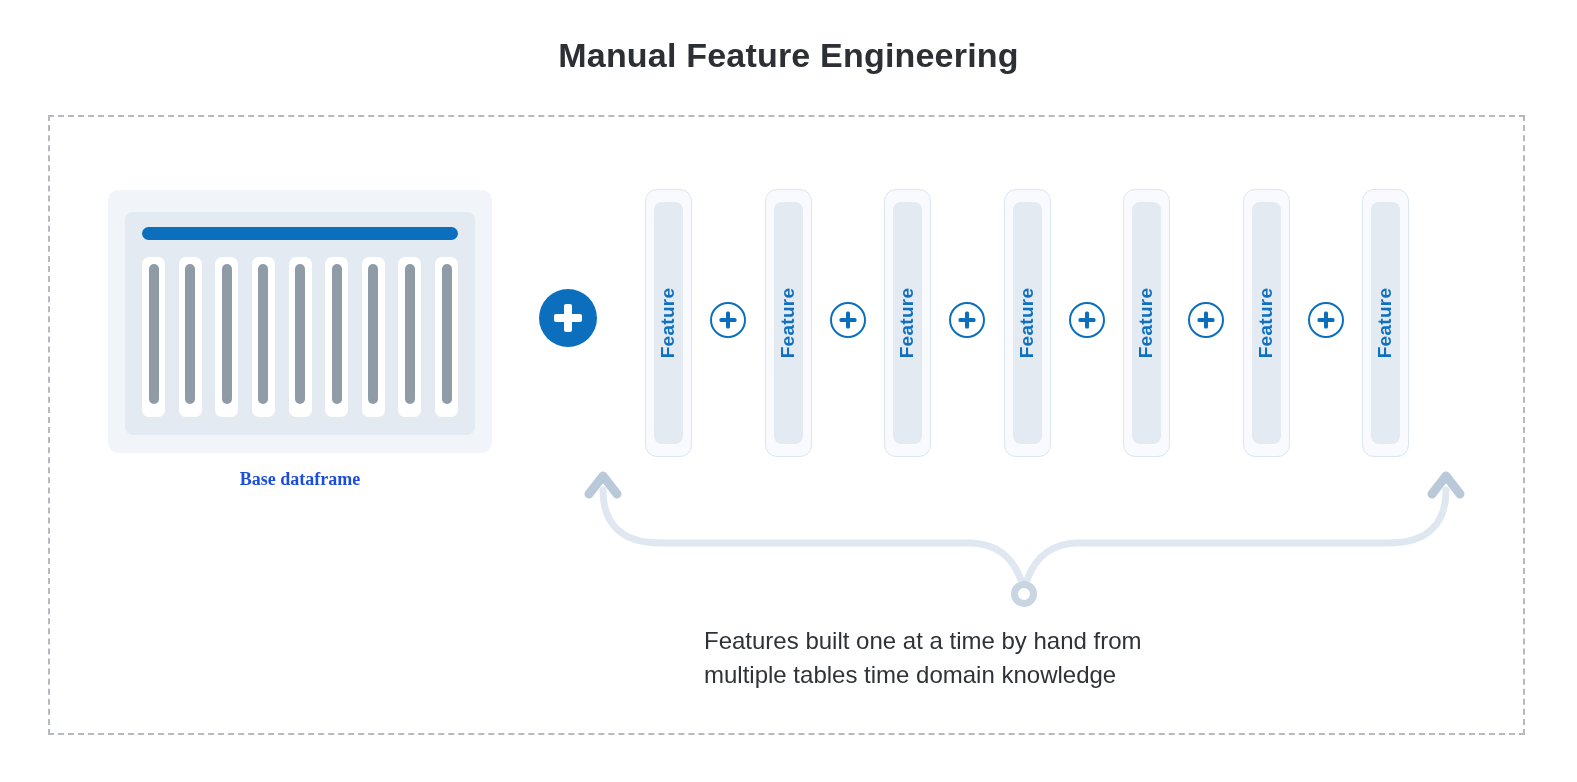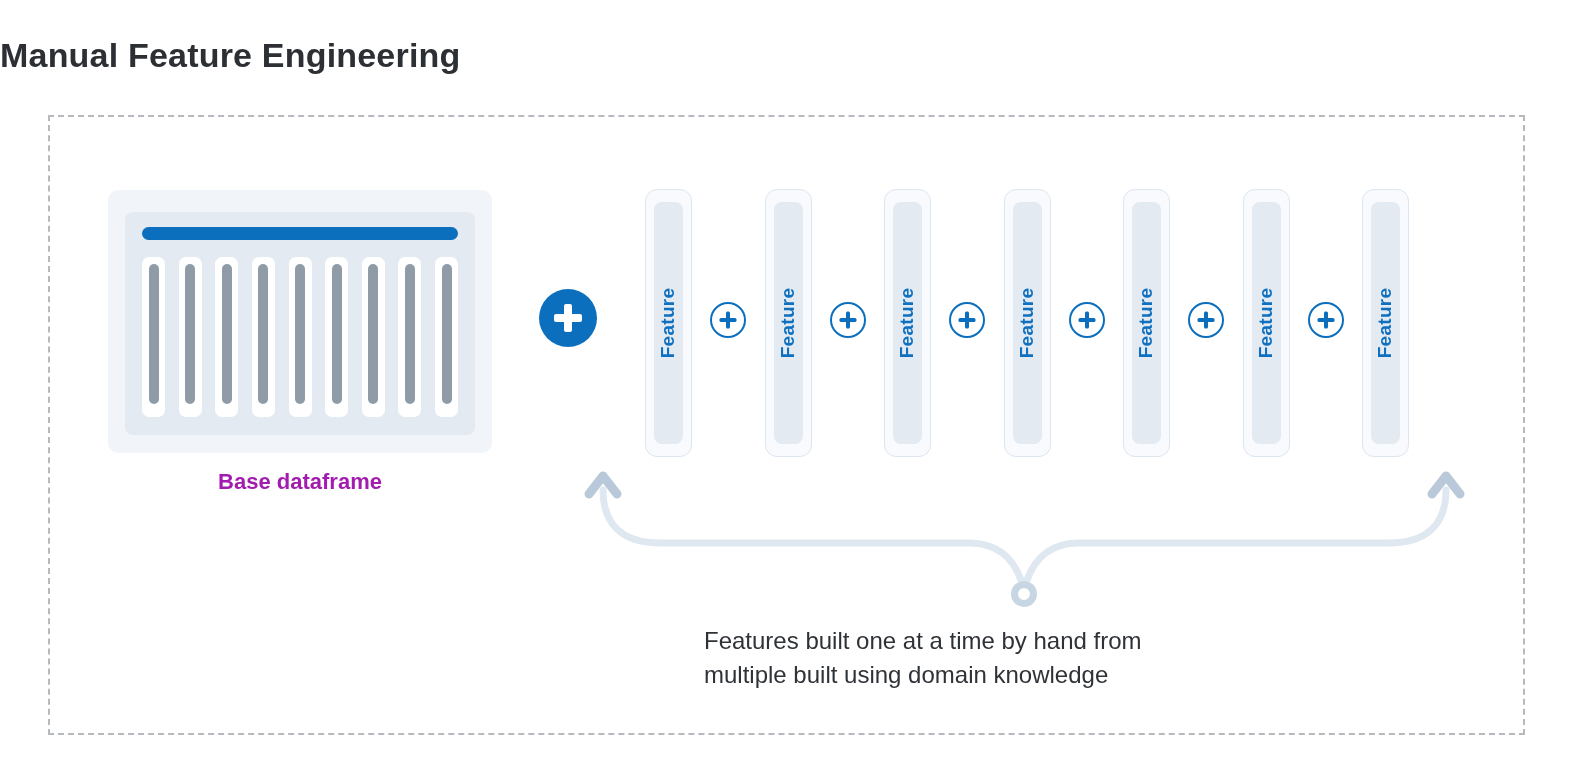--- a/index.html
+++ b/index.html
@@ -5,21 +5,21 @@
   html, body { margin:0; padding:0; background:#ffffff; }
   body {
     width:1577px; height:782px; position:relative; overflow:hidden;
     font-family:"Liberation Sans", sans-serif;
   }
   .canvas { position:absolute; left:0; top:0; width:1577px; height:782px; }
 
   
   .title {
     position:absolute; left:0; top:36px; width:100%;
-    font-size:34px; font-weight:700; color:#2c2f33;
+    text-align:center; font-size:34px; font-weight:700; color:#2c2f33;
     letter-spacing:0.2px;
   }
 
   
   .frame {
     position:absolute; left:48px; top:115px; width:1473px; height:616px;
     border:2px dashed #b6b9bd;
   }
 
   
@@ -37,21 +37,21 @@
   .df-col {
     width:23px; height:160px; background:#ffffff; border-radius:7px;
     display:flex; justify-content:center;
   }
   .df-col-bar {
     width:10px; height:140px; margin-top:7px;
     background:#8f9ca7; border-radius:5px;
   }
   .df-label {
     position:absolute; left:108px; top:469px; width:384px;
-    text-align:center; font-size:22px; font-weight:700; color:#a21caf;
+    text-align:center; font-size:18px; font-weight:700; color:#1d4ed8;font-family:Liberation Serif, serif;
   }
 
   
   .big-plus {
     position:absolute; left:539px; top:289px; width:58px; height:58px;
     border-radius:50%; background:#0b6fbe;
   }
   .big-plus::before, .big-plus::after {
     content:""; position:absolute; left:50%; top:50%;
     transform:translate(-50%,-50%); background:#ffffff; border-radius:2px;
@@ -206,16 +206,16 @@
   <svg class="brace" width="920" height="170" viewBox="0 0 920 170">
     <path class="bl" d="M43 30 C43 62 60 83 100 83 L409 83 C436 83 452 96 461 120"></path>
     <path class="bl" d="M886 30 C886 62 869 83 829 83 L519 83 C492 83 476 96 467 120"></path>
     <path class="ah" d="M29 34 L43 16 L57 34"></path>
     <path class="ah" d="M872 34 L886 16 L900 34"></path>
     <circle class="ring" cx="464" cy="134" r="9.5"></circle>
   </svg>
 
   <div class="caption">
     <div>Features built one at a time by hand from</div>
-    <div>multiple built using domain knowledge</div>
+    <div>multiple tables time domain knowledge</div>
   </div>
 
 </div>
 
 </body></html>

